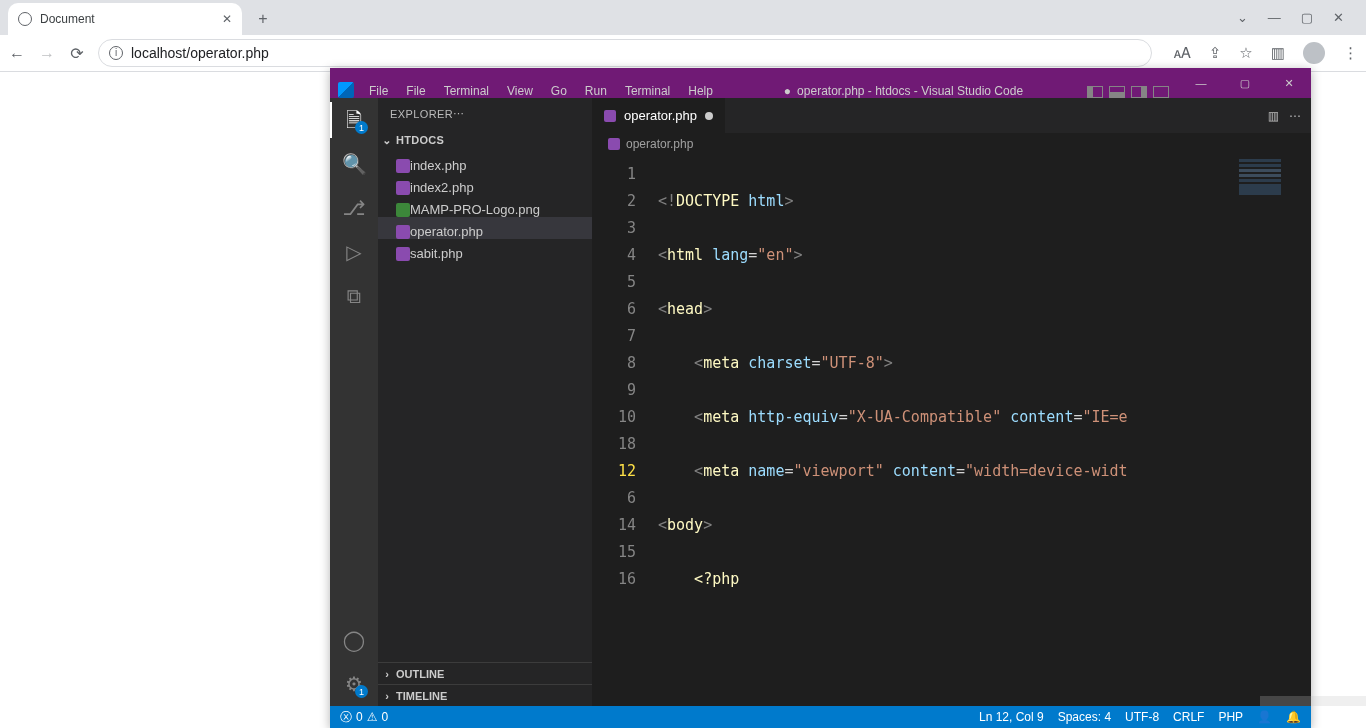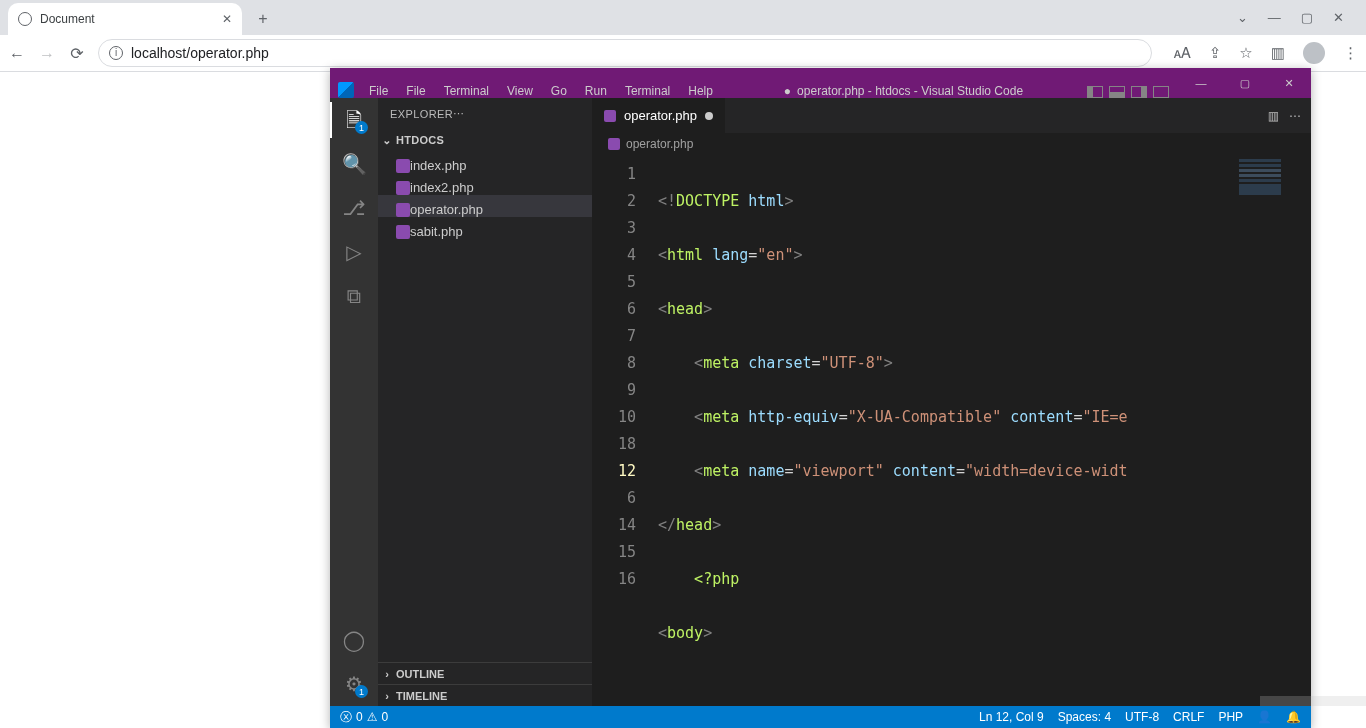--- a/index.html
+++ b/index.html
@@ -173,21 +173,21 @@
   .editor-body { flex:1; display:flex; min-height:0; position:relative; }
   .gutter {
     width:56px; text-align:right; color:#858585; font-family:Consolas,monospace;
     font-size:15px; padding:6px 12px 0 0; background:#1e1e1e; line-height:27px;
   }
   .code {
     flex:1; font-family:Consolas,monospace; font-size:15px; line-height:27px;
     padding:6px 0 0 10px; white-space:pre; color:#d4d4d4; overflow:hidden;
   }
   .t-gray { color:#808080; }
-  .t-blue { color:#bef264; }
+  .t-blue { color:#fef9c3; }
   .t-attr { color:#9cdcfe; }
   .t-str  { color:#ce9178; }
   .minimap {
     width:64px; background:#1e1e1e; border-left:0; position:relative;
   }
   .minimap .mm-block { position:absolute; left:6px; width:42px; top:4px; height:36px;
     background:linear-gradient(#3a5a7a 0 3px,transparent 3px 5px,#3a5a7a 5px 8px,transparent 8px 10px,#5a7a9a 10px 13px,transparent 13px 15px,#5a7a9a 15px 18px,transparent 18px 20px,#3a5a7a 20px 23px,transparent 23px 25px,#3a5a7a 25px 36px); opacity:.5;}
   .scrollbar-v { width:14px; background:#1e1e1e; }
 
   .vsc-statusbar {
@@ -314,20 +314,24 @@
         <span>HTDOCS</span>
       </div>
       <div class="file-tree">
         <div class="file-item">
             <span class="file-icon"></span>
             <span>index.php</span>
           </div>
         <div class="file-item">
             <span class="file-icon"></span>
             <span>index2.php</span>
+          </div>
+        <div class="file-item">
+            <span class="file-icon png"></span>
+            <span>MAMP-PRO-Logo.png</span>
           </div>
         <div class="file-item active">
             <span class="file-icon"></span>
             <span>operator.php</span>
           </div>
         <div class="file-item">
             <span class="file-icon"></span>
             <span>sabit.php</span>
           </div>
       </div>
@@ -365,36 +369,35 @@
             <div>2</div>
             <div>3</div>
             <div>4</div>
             <div>5</div>
             <div>6</div>
             <div>7</div>
             <div>8</div>
             <div>9</div>
             <div>10</div>
             <div>18</div>
-            <div style="color:#fef9c3">12</div>
+            <div style="color:#fde047">12</div>
             <div>6</div>
             <div>14</div>
             <div>15</div>
             <div>16</div>
         </div>
         <div class="code">
 <div class="code-line"><span class="t-gray">&lt;!</span><span class="t-blue">DOCTYPE</span><span class="t-attr"> html</span><span class="t-gray">&gt;</span></div>
 <div class="code-line"><span class="t-gray">&lt;</span><span class="t-blue">html</span><span class="t-attr"> lang</span><span>=</span><span class="t-str">"en"</span><span class="t-gray">&gt;</span></div>
 <div class="code-line"><span class="t-gray">&lt;</span><span class="t-blue">head</span><span class="t-gray">&gt;</span></div>
 <div class="code-line"><span class="t-gray">    &lt;</span><span class="t-blue">meta</span><span class="t-attr"> charset</span><span>=</span><span class="t-str">"UTF-8"</span><span class="t-gray">&gt;</span></div>
 <div class="code-line"><span class="t-gray">    &lt;</span><span class="t-blue">meta</span><span class="t-attr"> http-equiv</span><span>=</span><span class="t-str">"X-UA-Compatible"</span><span class="t-attr"> content</span><span>=</span><span class="t-str">"IE=e</span></div>
 <div class="code-line"><span class="t-gray">    &lt;</span><span class="t-blue">meta</span><span class="t-attr"> name</span><span>=</span><span class="t-str">"viewport"</span><span class="t-attr"> content</span><span>=</span><span class="t-str">"width=device-widt</span></div>
-<div class="code-line"><span class="t-gray">&lt;/</span><span class="t-blue">head</span><span class="t-gray">&gt;</span></div>
+<div class="code-line"><span class="t-gray">&lt;</span><span class="t-blue">body</span><span class="t-gray">&gt;</span></div>
 <div class="code-line"><span class="t-blue">    &lt;?</span><span class="t-blue">php</span></div>
-<div class="code-line"><span class="t-gray">&lt;</span><span class="t-blue">body</span><span class="t-gray">&gt;</span></div>
 
 
 
 <div class="code-line"><span></span></div>
 
 
         </div>
         <div class="minimap">
           <div class="mm-block"></div>
         </div>

